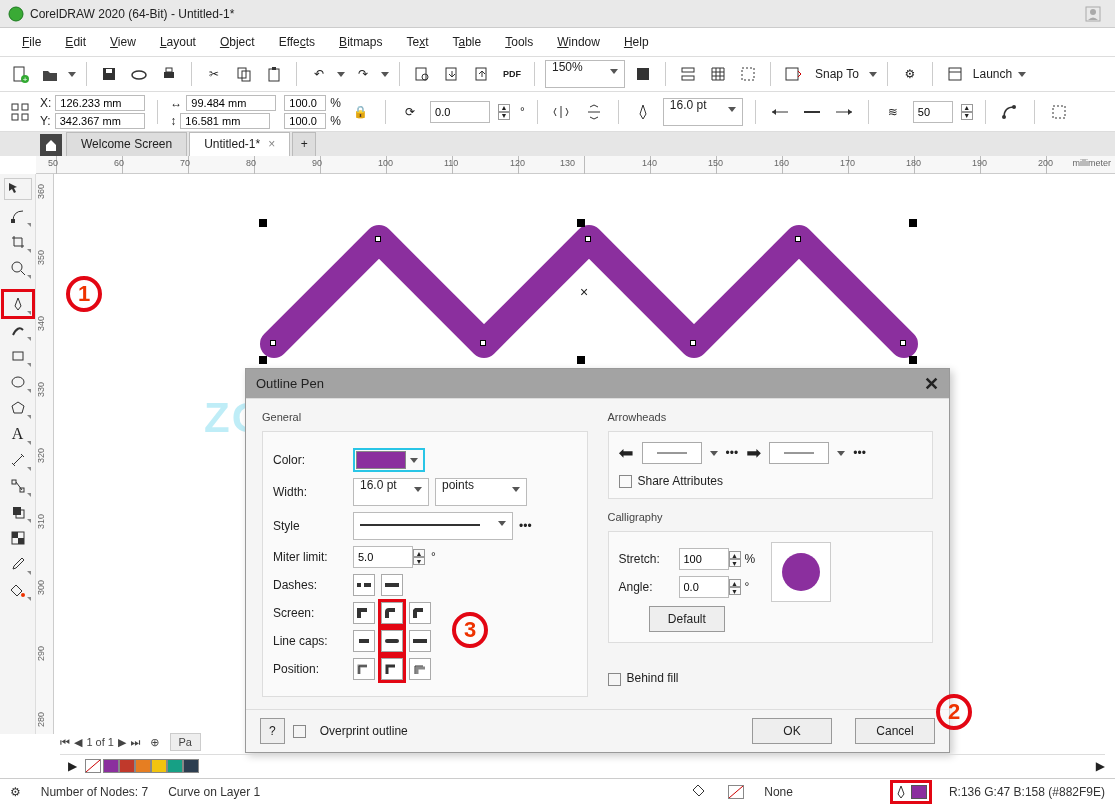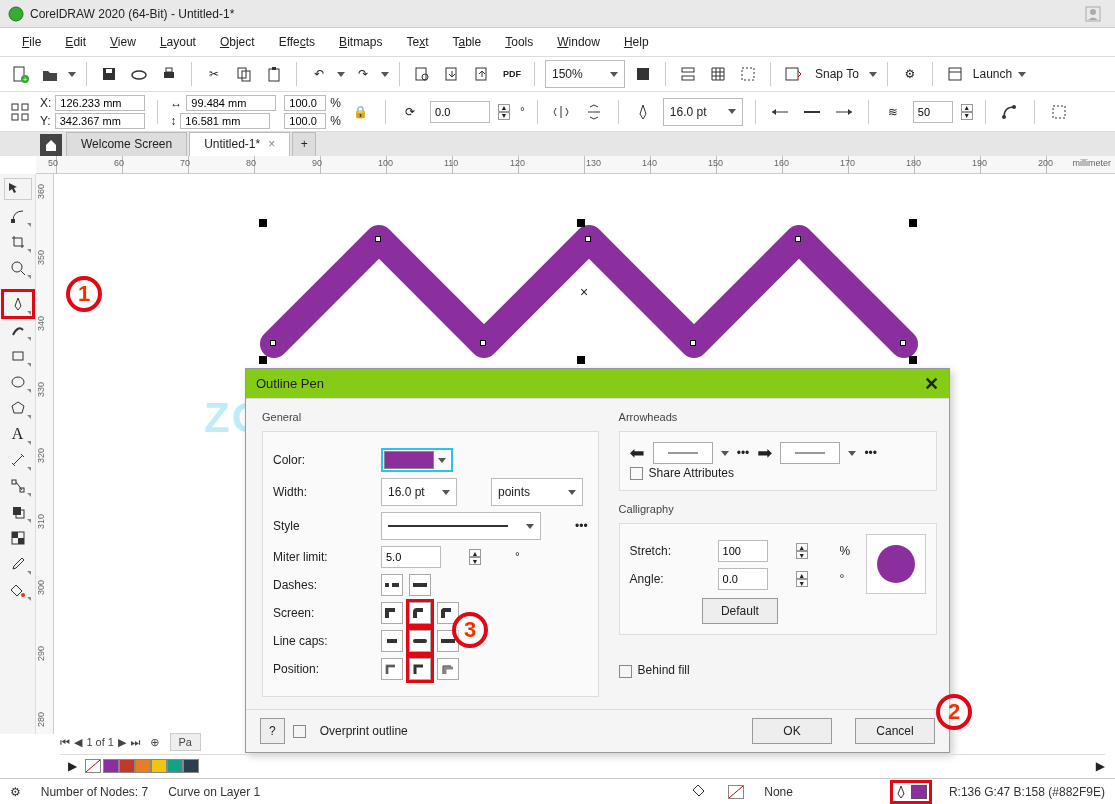--- a/index.html
+++ b/index.html
@@ -5,21 +5,21 @@
   * { box-sizing: border-box; font-family: "Segoe UI", Arial, sans-serif; }
   body { margin:0; width:1115px; height:804px; background:#fff; position:relative; overflow:hidden; font-size:12px; color:#222;}
   .titlebar { height:28px; background:#e9e9e9; display:flex; align-items:center; padding:0 8px; border-bottom:1px solid #ccc;}
   .titlebar svg{margin-right:6px;}
   .menubar { height:28px; display:flex; align-items:center; padding:0 12px; gap:4px;}
   .menubar .menu-item { padding:4px 10px;}
   .menubar .menu-item span.ul{text-decoration:underline;}
   .toolbar1 { height:36px; border-top:1px solid #ddd; border-bottom:1px solid #ddd; display:flex; align-items:center; padding:0 8px; gap:6px;}
   .sep{width:1px;height:24px;background:#ccc;margin:0 4px;}
   .tbtn{width:24px;height:24px;display:flex;align-items:center;justify-content:center;}
-  .dropdown{height:24px;border:1px solid #bbb;display:flex;align-items:center;padding:13px 6px;gap:6px;background:#fff;}
+  .dropdown{height:24px;border:1px solid #bbb;display:flex;align-items:flex-end;padding:13px 6px;gap:6px;background:#fff;}
   .caret{width:0;height:0;border-left:4px solid transparent;border-right:4px solid transparent;border-top:5px solid #555;}
   .toolbar2{height:40px;border-bottom:1px solid #ddd;display:flex;align-items:center;padding:0 8px;gap:8px;}
   .xyfield{display:flex;flex-direction:column;gap:2px;}
   .xyfield .row{display:flex;align-items:center;gap:4px;}
   .xyfield input{width:90px;height:16px;border:1px solid #bbb;padding:0 4px;font-size:11px;}
   .nudge{display:flex;flex-direction:column;}
   .nudge div{width:12px;height:8px;border:1px solid #999;font-size:7px;display:flex;align-items:center;justify-content:center;}
   .tabstrip{height:24px;background:#e6e6e6;display:flex;align-items:flex-end;padding-left:40px;}
   .tab{height:24px;padding:4px 14px;background:#ddd;border:1px solid #bbb;border-bottom:none;margin-right:2px;}
   .tab.active{background:#fff;padding-left:14px;}
@@ -33,25 +33,25 @@
   .tool{width:28px;height:24px;display:flex;align-items:center;justify-content:center;position:relative;}
   .tool .flyout{position:absolute;bottom:1px;right:1px;width:0;height:0;border-left:4px solid transparent;border-top:4px solid #888;}
   .tool.highlighted{outline:3px solid #e30613;}
   .ruler-v{width:18px;background:#f7f7f7;border-right:1px solid #ccc;position:relative;font-size:9px;color:#666;}
   .canvas{flex:1;background:#fff;position:relative;}
   .zigzag{position:absolute;}
   .handle{width:8px;height:8px;background:#000;position:absolute;}
   .node{width:6px;height:6px;background:#fff;border:1px solid #000;border-radius:0;position:absolute;}
   .watermark{position:absolute;font-size:42px;font-weight:700;color:rgba(0,183,224,0.25);letter-spacing:2px;pointer-events:none;}
   .dialog{position:absolute;left:245px;top:368px;width:705px;background:#f5f5f5;border:1px solid #999;box-shadow:3px 3px 8px rgba(0,0,0,.2);}
-  .dialog-title{height:30px;display:flex;align-items:center;justify-content:space-between;padding:0 10px;font-size:13px;border-bottom:1px solid #ddd;background:#84cc16;}
+  .dialog-title{height:30px;display:flex;align-items:center;justify-content:space-between;padding:0 10px;font-size:13px;border-bottom:1px solid #ddd;background:#a3a3a3;}
   .dialog-body{display:flex;padding:12px 16px;gap:20px;}
   .col{flex:1;}
   .section-label{font-size:11px;color:#444;margin-bottom:8px;}
-  .field-row{display:flex;align-items:center;margin:6px 0;gap:28px;}
+  .field-row{display:flex;align-items:center;margin:6px 0;}
   .field-row .label{width:80px;font-size:12px;}
   .swatch{width:50px;height:18px;background:#8b2f9e;border:1px solid #888;}
   .numinput{width:70px;height:22px;border:1px solid #bbb;padding:0 4px;background:#fff;}
   .btn{height:26px;border:1px solid #999;background:#eee;padding:0 18px;display:inline-flex;align-items:center;justify-content:center;}
   .dialog-footer{display:flex;align-items:center;justify-content:space-between;padding:8px 14px;border-top:1px solid #ddd;}
   .toggle-icons{display:flex;gap:6px;}
   .toggle-icons .ti{width:22px;height:22px;border:1px solid #aaa;display:flex;align-items:center;justify-content:center;background:#fff;}
   .red-box{outline:3px solid #e30613;}
   .circle-num{position:absolute;width:36px;height:36px;border:4px solid #e30613;border-radius:50%;display:flex;align-items:center;justify-content:center;color:#e30;font-weight:700;font-size:22px;background:rgba(255,255,255,0.5);}
   .statusbar{position:absolute;left:0;right:0;bottom:0;height:26px;border-top:1px solid #ccc;display:flex;align-items:center;padding:0 10px;gap:20px;color:#333;}
@@ -351,21 +351,21 @@
     <div class="lbl" style="left: 210px;">80</div>
     <div class="tick" style="left: 284px;"></div>
     <div class="lbl" style="left: 276px;">90</div>
     <div class="tick" style="left: 350px;"></div>
     <div class="lbl" style="left: 342px;">100</div>
     <div class="tick" style="left: 416px;"></div>
     <div class="lbl" style="left: 408px;">110</div>
     <div class="tick" style="left: 482px;"></div>
     <div class="lbl" style="left: 474px;">120</div>
     <div class="tick" style="left: 548px;"></div>
-    <div class="lbl" style="left: 550px;">130</div>
+    <div class="lbl" style="left: 524px;">130</div>
     <div class="tick" style="left: 614px;"></div>
     <div class="lbl" style="left: 606px;">140</div>
     <div class="tick" style="left: 680px;"></div>
     <div class="lbl" style="left: 672px;">150</div>
     <div class="tick" style="left: 746px;"></div>
     <div class="lbl" style="left: 738px;">160</div>
     <div class="tick" style="left: 812px;"></div>
     <div class="lbl" style="left: 804px;">170</div>
     <div class="tick" style="left: 878px;"></div>
     <div class="lbl" style="left: 870px;">180</div>
@@ -656,21 +656,21 @@
           <span>•••</span>
           <span style="font-size:18px">➡</span>
           <div class="arrowhead-box">
               <svg width="40" height="10">
                 <line x1="5" y1="5" x2="35" y2="5" stroke="#333"></line>
               </svg>
             </div>
             <div class="caret"></div>
           <span>•••</span>
         </div>
-        <div style="margin-top:2px"><span class="chk"></span><span>Share Attributes</span></div>
+        <div style="margin-top:10px"><span class="chk"></span><span>Share Attributes</span></div>
       </div>
 
       <div class="section-label" style="margin-top:12px">Calligraphy</div>
       <div style="border:1px solid #ddd;padding:10px;background:#fafafa;display:flex;gap:16px">
         <div>
           <div class="field-row">
               <span class="label" style="width:60px">Stretch:</span>
             <input class="numinput" type="text" style="width: 50px;" value="100">
             <div class="nudge">
                 <div>▲</div>

